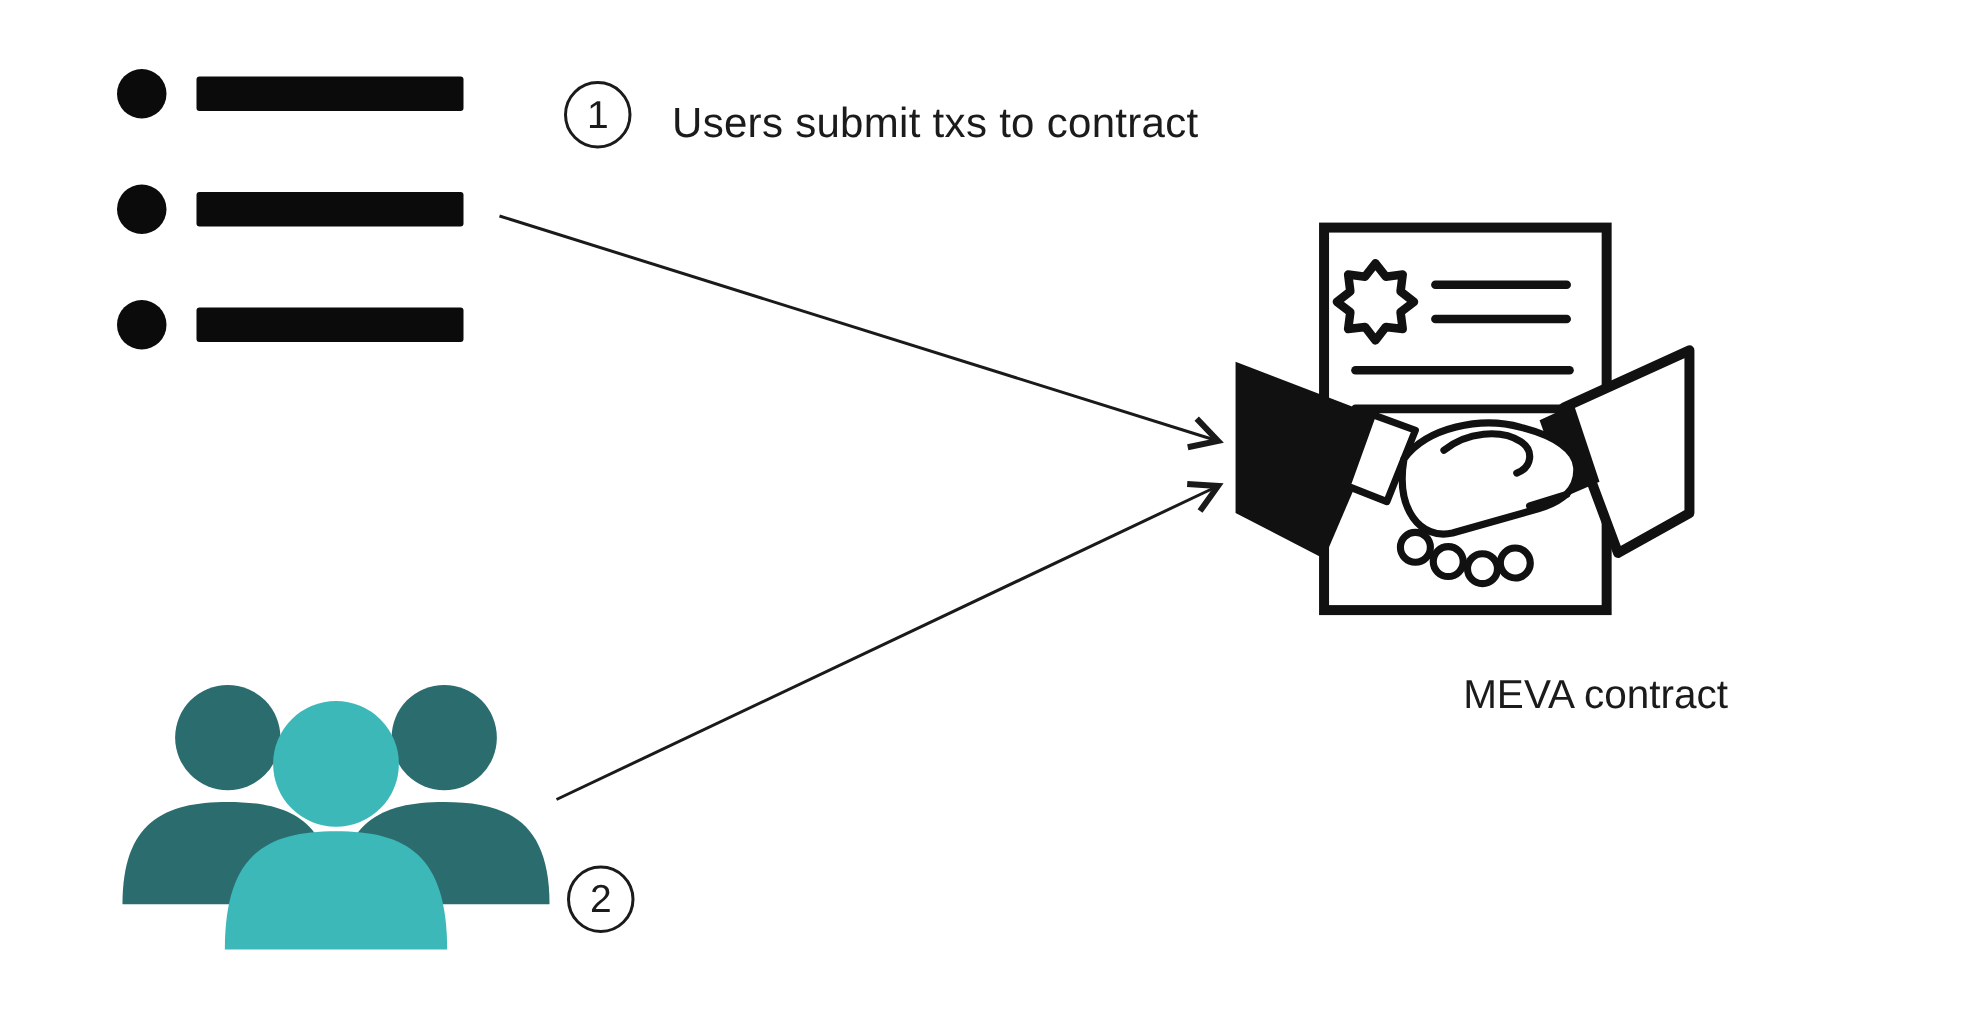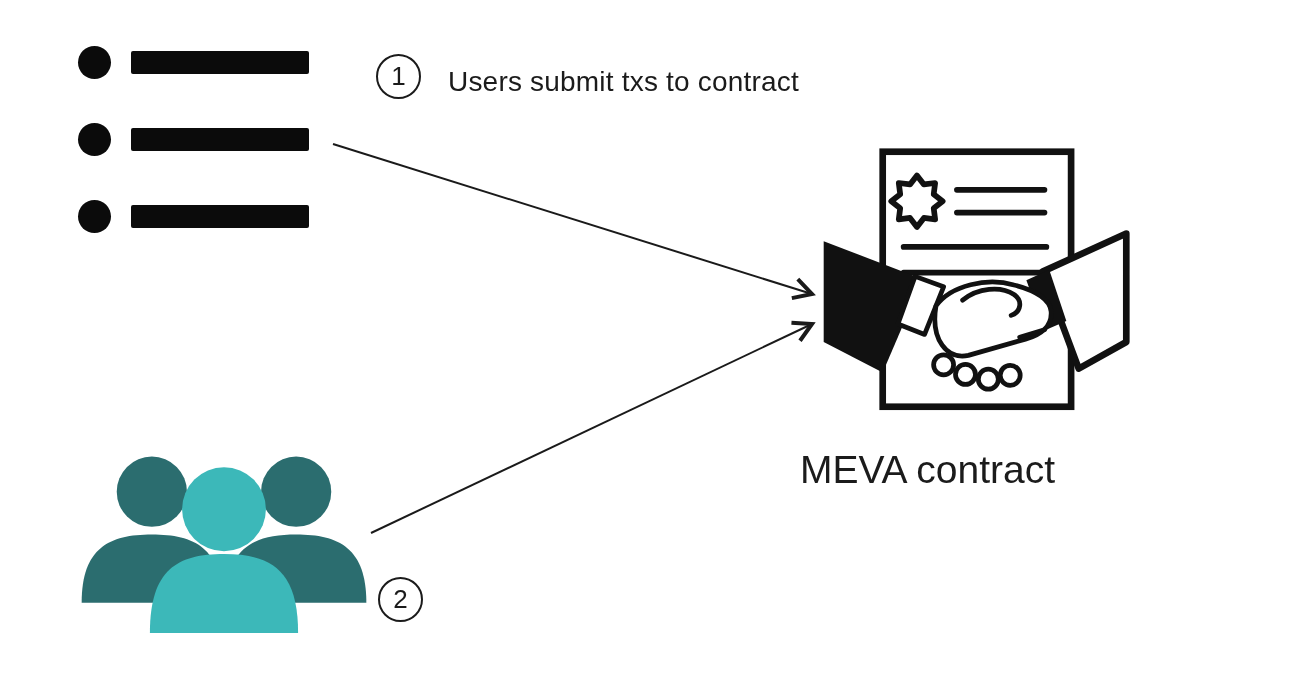--- a/index.html
+++ b/index.html
@@ -21,21 +21,21 @@
   #step-2{left:378px;top:577px;}
   .step-circle{
     width:45px;height:45px;border:2.5px solid #1b1b1b;border-radius:50%;
     display:flex;align-items:center;justify-content:center;
     font-size:26px;box-sizing:border-box;
   }
   .step-label{font-size:28px;letter-spacing:.2px;white-space:nowrap;margin-top:11px;}
 
   
   .contract-icon{position:absolute;left:818px;top:146px;width:314px;height:295px;}
-  .contract-label{position:absolute;left:800px;top:448px;width:352px;text-align:left;font-size:39px;}
+  .contract-label{position:absolute;left:800px;top:448px;width:352px;text-align:right;font-size:27px;}
 
   
   .people-icon{position:absolute;left:68px;top:441px;width:312px;height:195px;}
 </style>
 </head>
 <body>
 
 <div class="canvas">
 
   <svg class="arrows" viewBox="0 0 1310 677">

